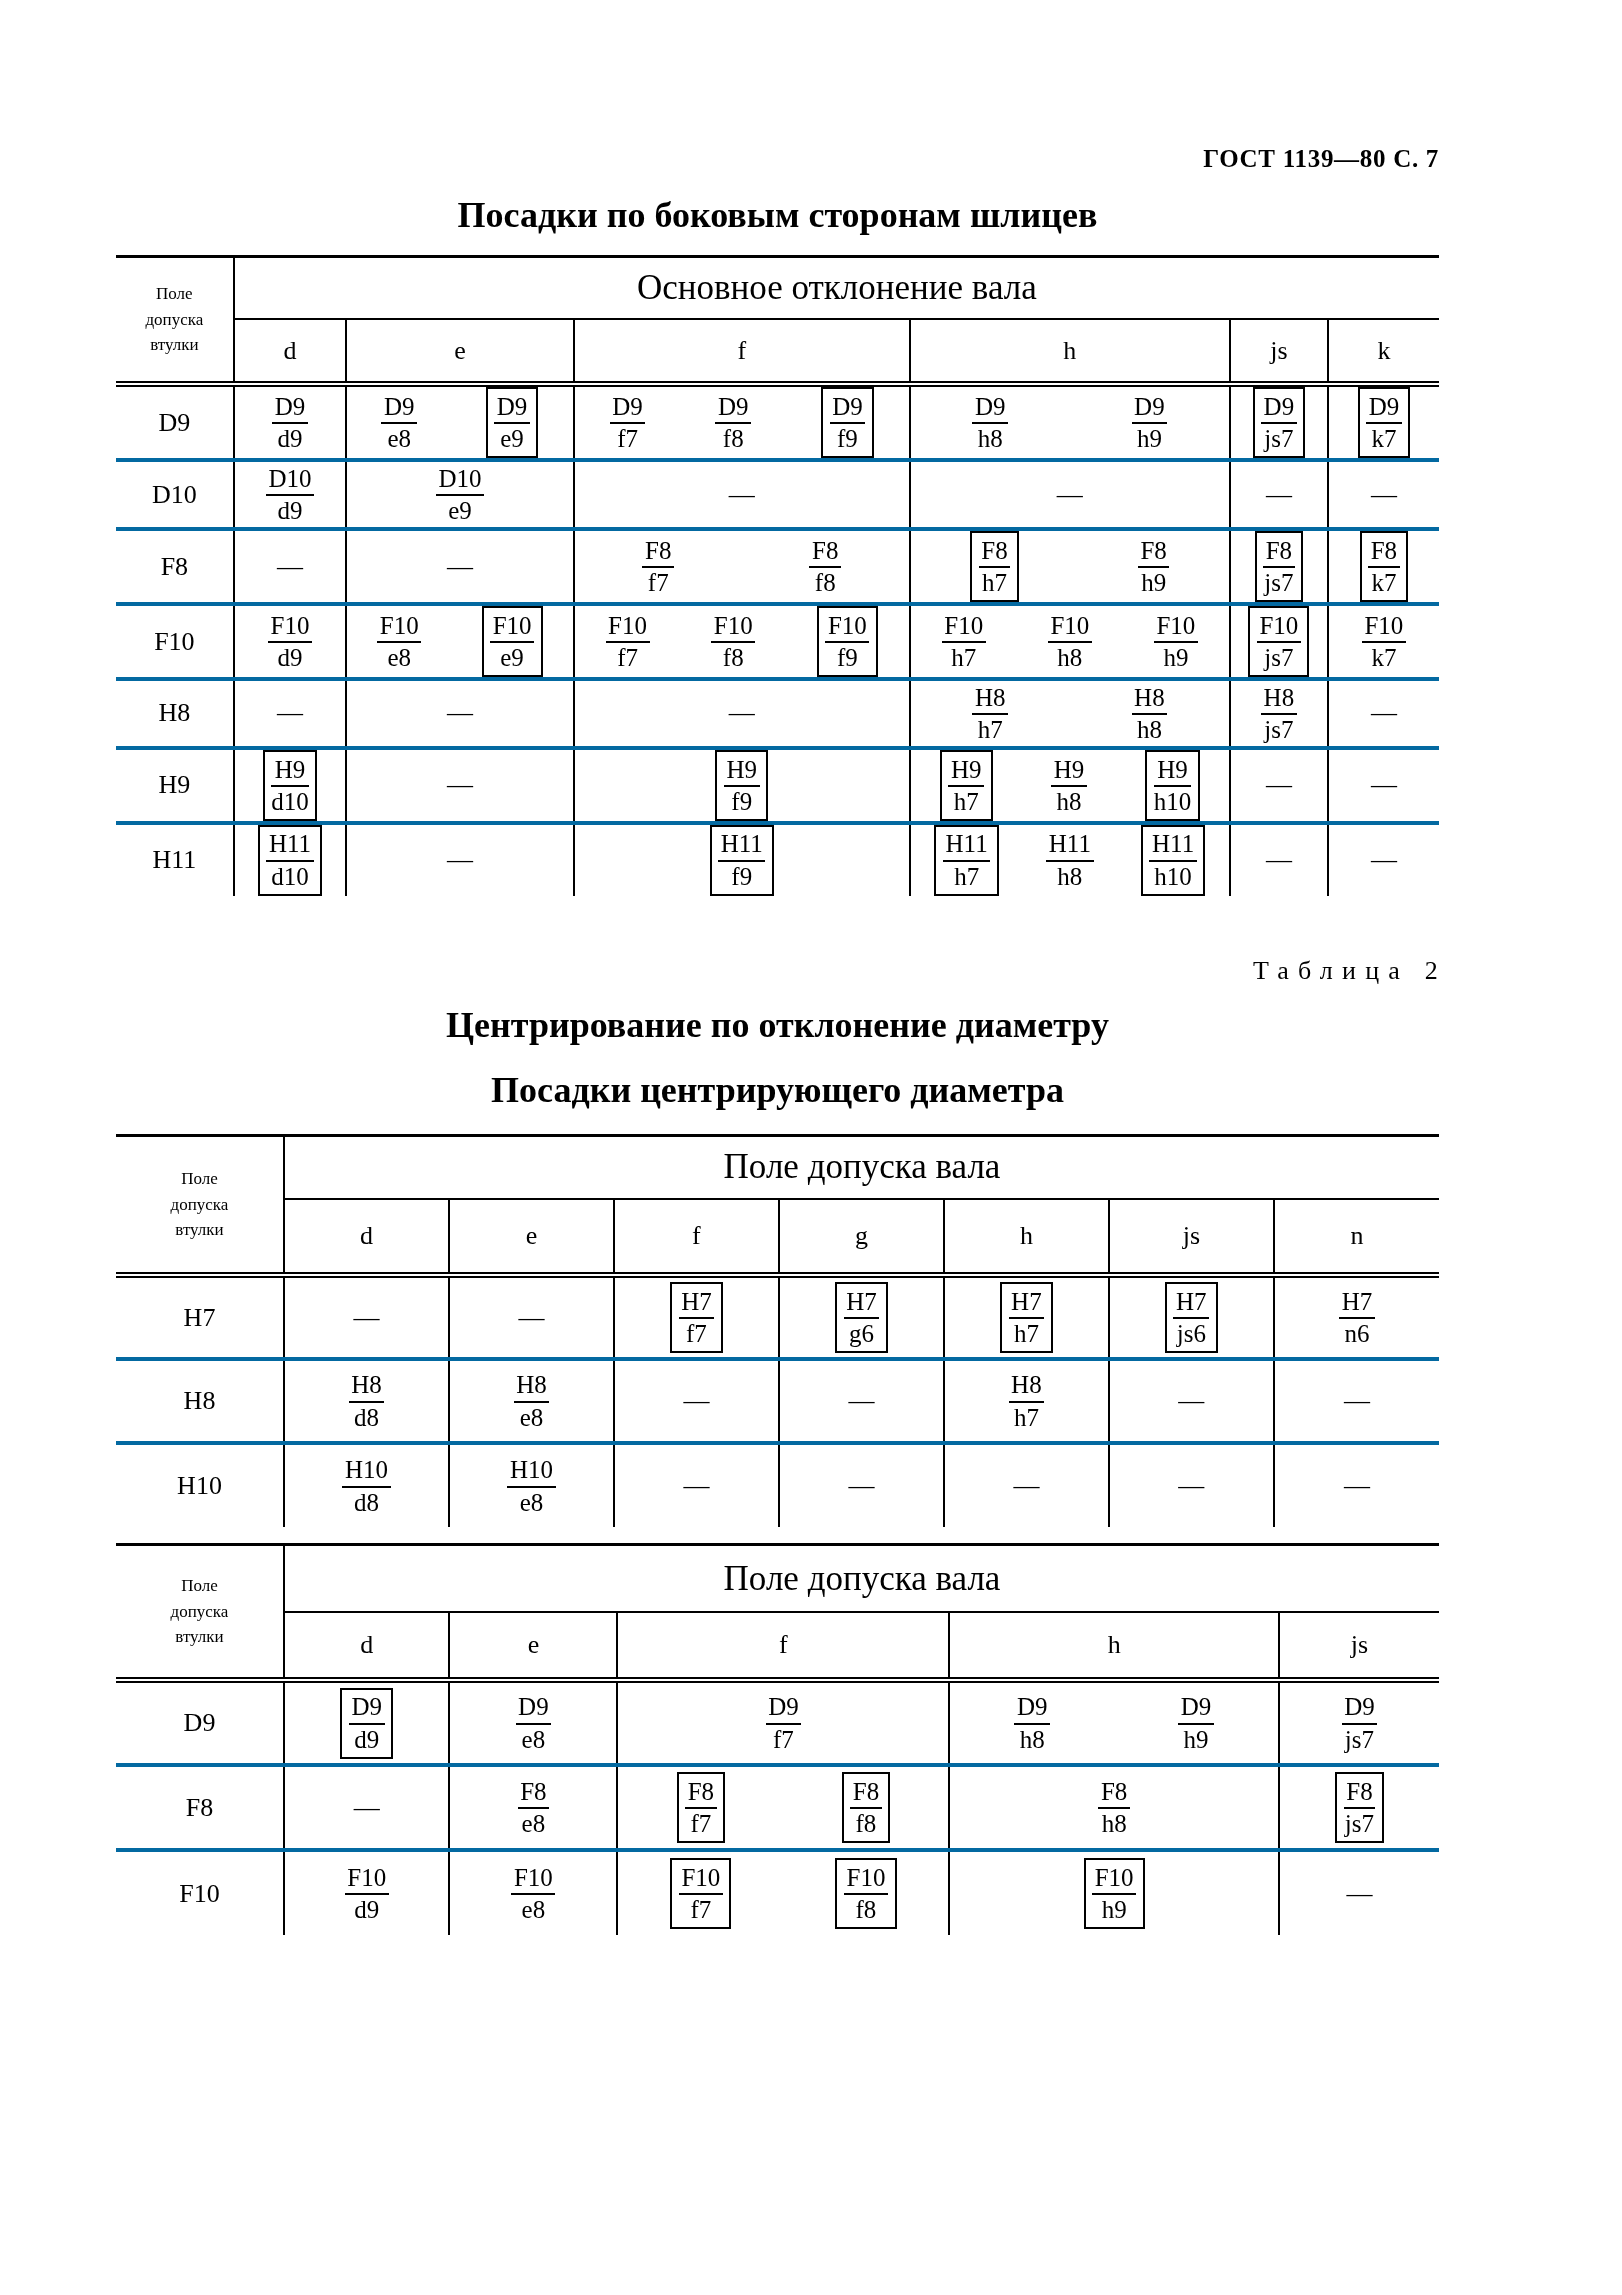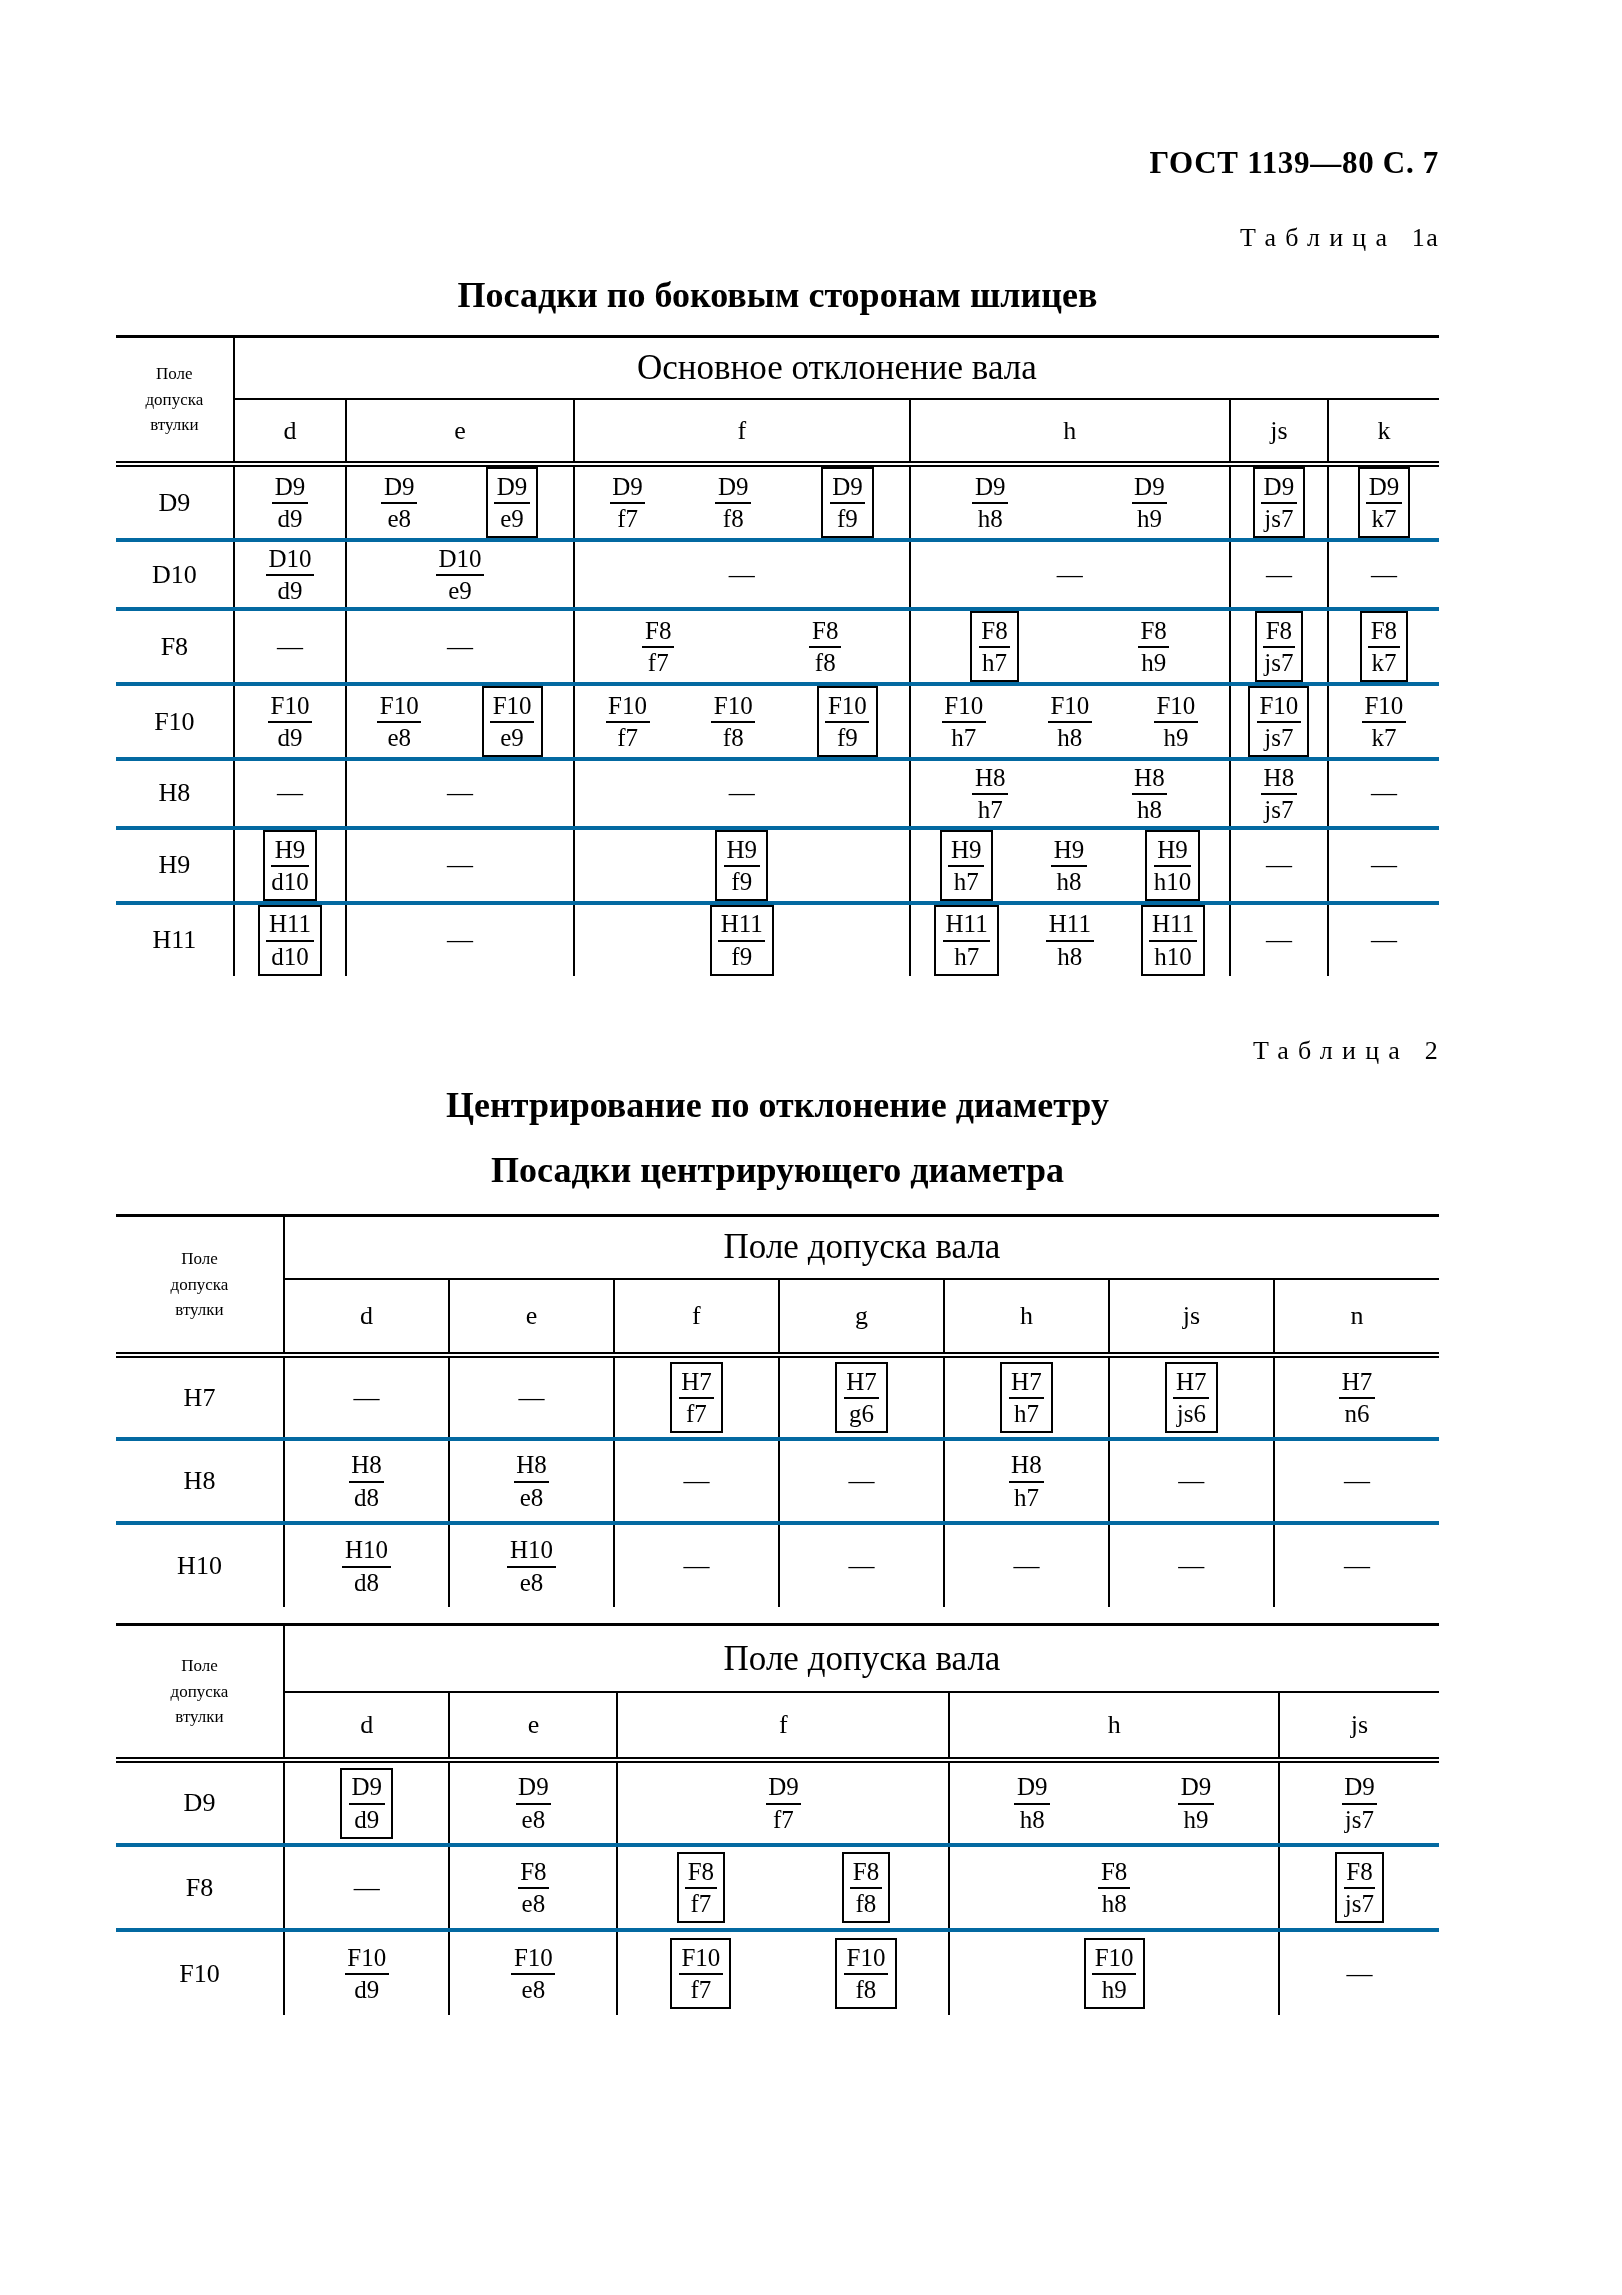--- a/index.html
+++ b/index.html
@@ -2,21 +2,21 @@
 <html style="font-size:10.5px"><head>
 <meta charset="utf-8">
 <style>
   html, body { margin:0; padding:0; background:#e9e9e9; }
   .page {
     width:1622px; height:2295px; background:#ffffff; color:#000;
     font-family:"Liberation Serif", serif; position:relative; margin:0 auto; overflow:hidden;
   }
   .content { position:absolute; left:116px; top:0; width:1323px; }
 
-  .gost-header { padding-top:145px; text-align:right; font-weight:bold; font-size:31px; letter-spacing:0.7px; }
+  .gost-header { padding-top:145px; text-align:right; font-weight:bold; font-size:25px; letter-spacing:0.7px; }
 
   .tab-label { text-align:right; font-size:26px; }
   .tab-label .word { letter-spacing:9.2px; }
   .tab-label .num  { margin-left:15.7px; letter-spacing:1.3px; }
 
   .tbl-title { text-align:center; font-weight:bold; font-size:36px; line-height:1.4; }
   .tbl-title + .tbl-title { margin-top:5.2px; }
   .tbl-title .t-it { font-style:italic; margin-left:9.2px; }
 
   .fit-table { width:100%; border-collapse:collapse; table-layout:fixed; border-top:3.9px solid #000; }
@@ -65,21 +65,20 @@
   .tb3 tbody tr { height:85px; }
 </style>
 </head>
 <body>
 
 <div class="page">
   <div class="content">
     <div class="gost-header">ГОСТ 1139—80 С. 7</div>
     <div id="tables-root">
         <section class="table-block tb1">
-          <div class="tab-label"><span class="word">Таблица</span><span class="num">1а</span></div>
           <div class="tbl-title"><span class="t-text">Посадки по боковым сторонам шлицев</span></div>
           <table class="fit-table">
             <colgroup>
               <col style="width: 8.9%;">
               <col style="width: 8.5%;">
               <col style="width: 17.2%;">
               <col style="width: 25.4%;">
               <col style="width: 24.2%;">
               <col style="width: 7.4%;">
               <col style="width: 8.4%;">

